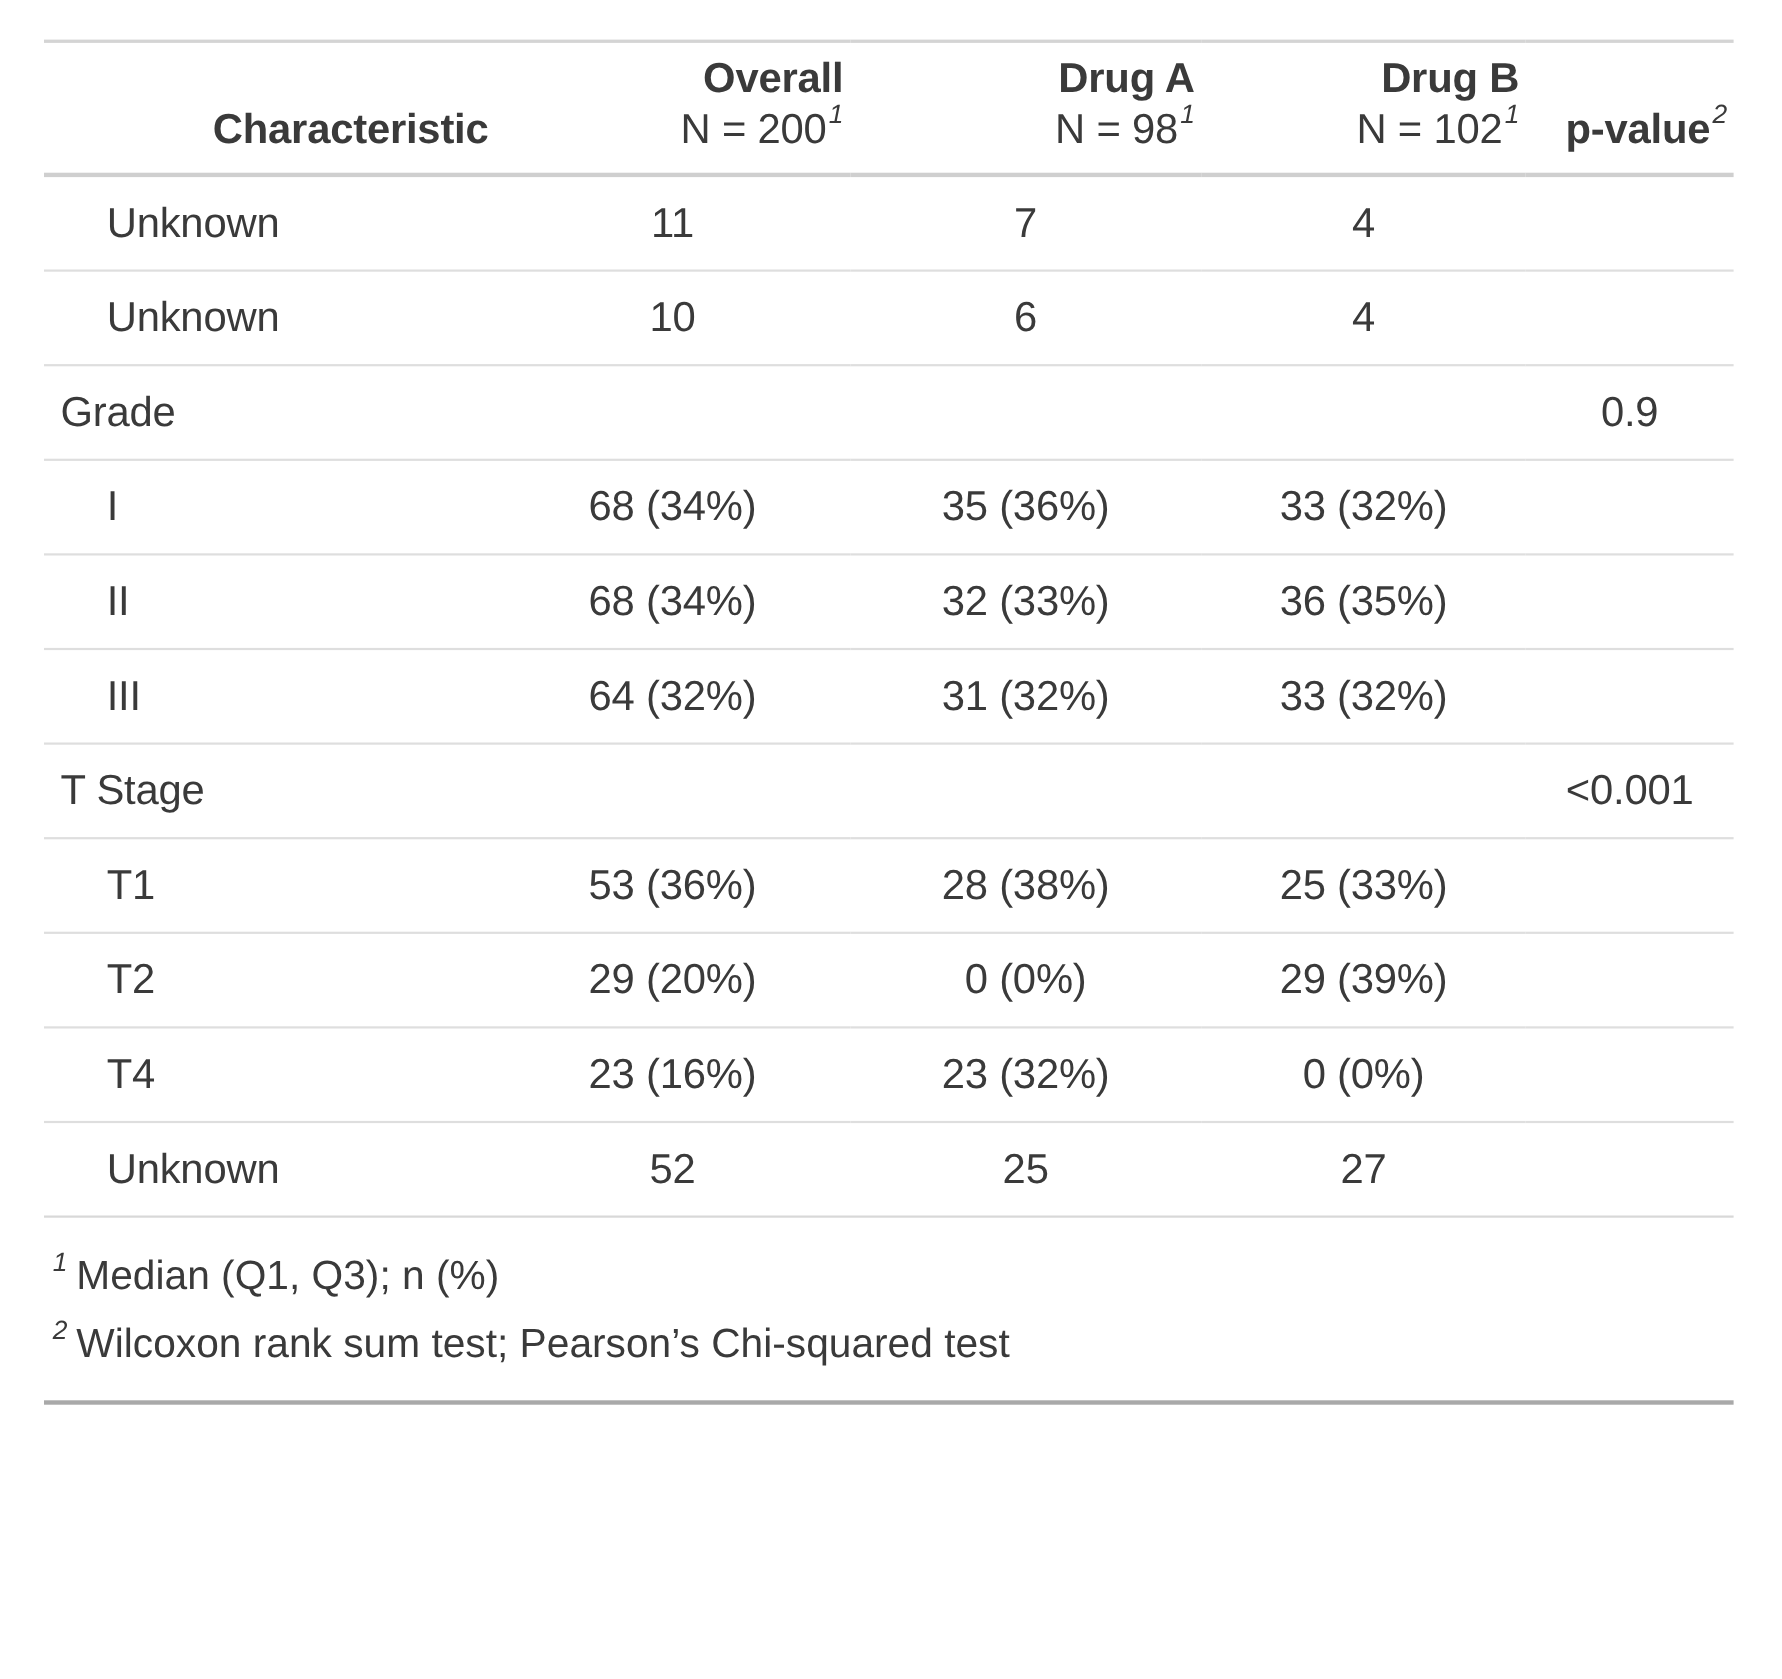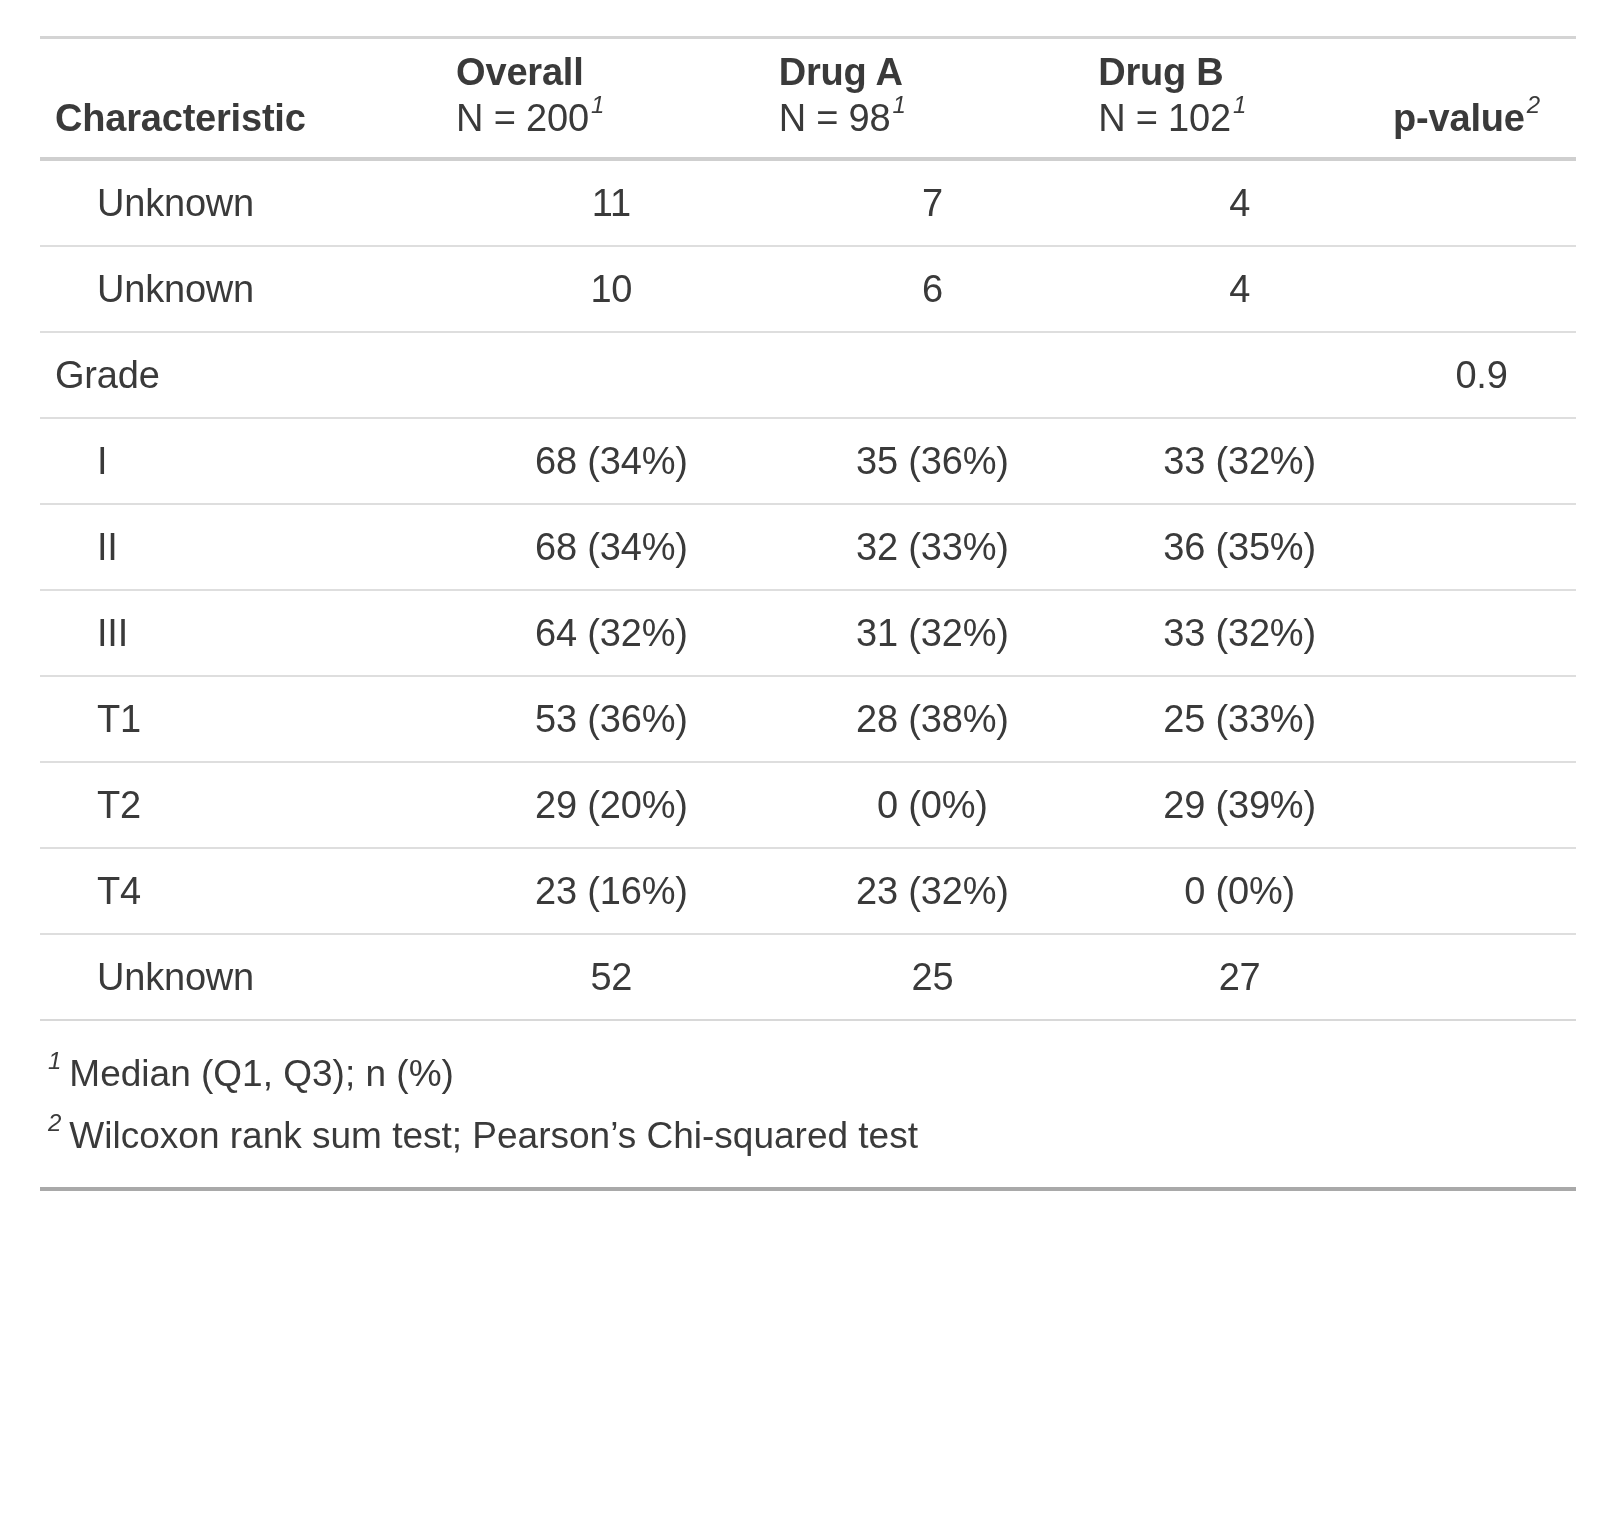--- a/index.html
+++ b/index.html
@@ -32,22 +32,22 @@
   col.c-p { width: 12.3%; }
 
   thead th {
     border-top: 3px solid #d4d4d4;
     border-bottom: 4px solid #cfcfcf;
     vertical-align: bottom;
     font-weight: 700;
     padding: 10px 6px 16px 6px;
     line-height: 46px;
   }
-  th.col-char { text-align: left; padding-left: 15px; }
-  th.col-num, th.col-p { text-align: left; }
+  th.col-char { text-align: right; padding-left: 15px; }
+  th.col-num, th.col-p { text-align: right; }
   .h-sub { font-weight: 400; }
 
   tbody td {
     border-top: 2px solid #dedede;
     padding: 19px 6px;
     line-height: 46px;
     text-align: center;
     vertical-align: middle;
   }
   tbody tr:first-child td { border-top: none; }
@@ -144,20 +144,27 @@
           <td></td>
         </tr>
         <tr>
           <td class="lbl ind">III</td>
           <td>64 (32%)</td>
           <td>31 (32%)</td>
           <td>33 (32%)</td>
           <td></td>
         </tr>
         <tr>
+          <td class="lbl">T Stage</td>
+          <td></td>
+          <td></td>
+          <td></td>
+          <td>&lt;0.001</td>
+        </tr>
+        <tr>
           <td class="lbl ind">T1</td>
           <td>53 (36%)</td>
           <td>28 (38%)</td>
           <td>25 (33%)</td>
           <td></td>
         </tr>
         <tr>
           <td class="lbl ind">T2</td>
           <td>29 (20%)</td>
           <td>0 (0%)</td>

